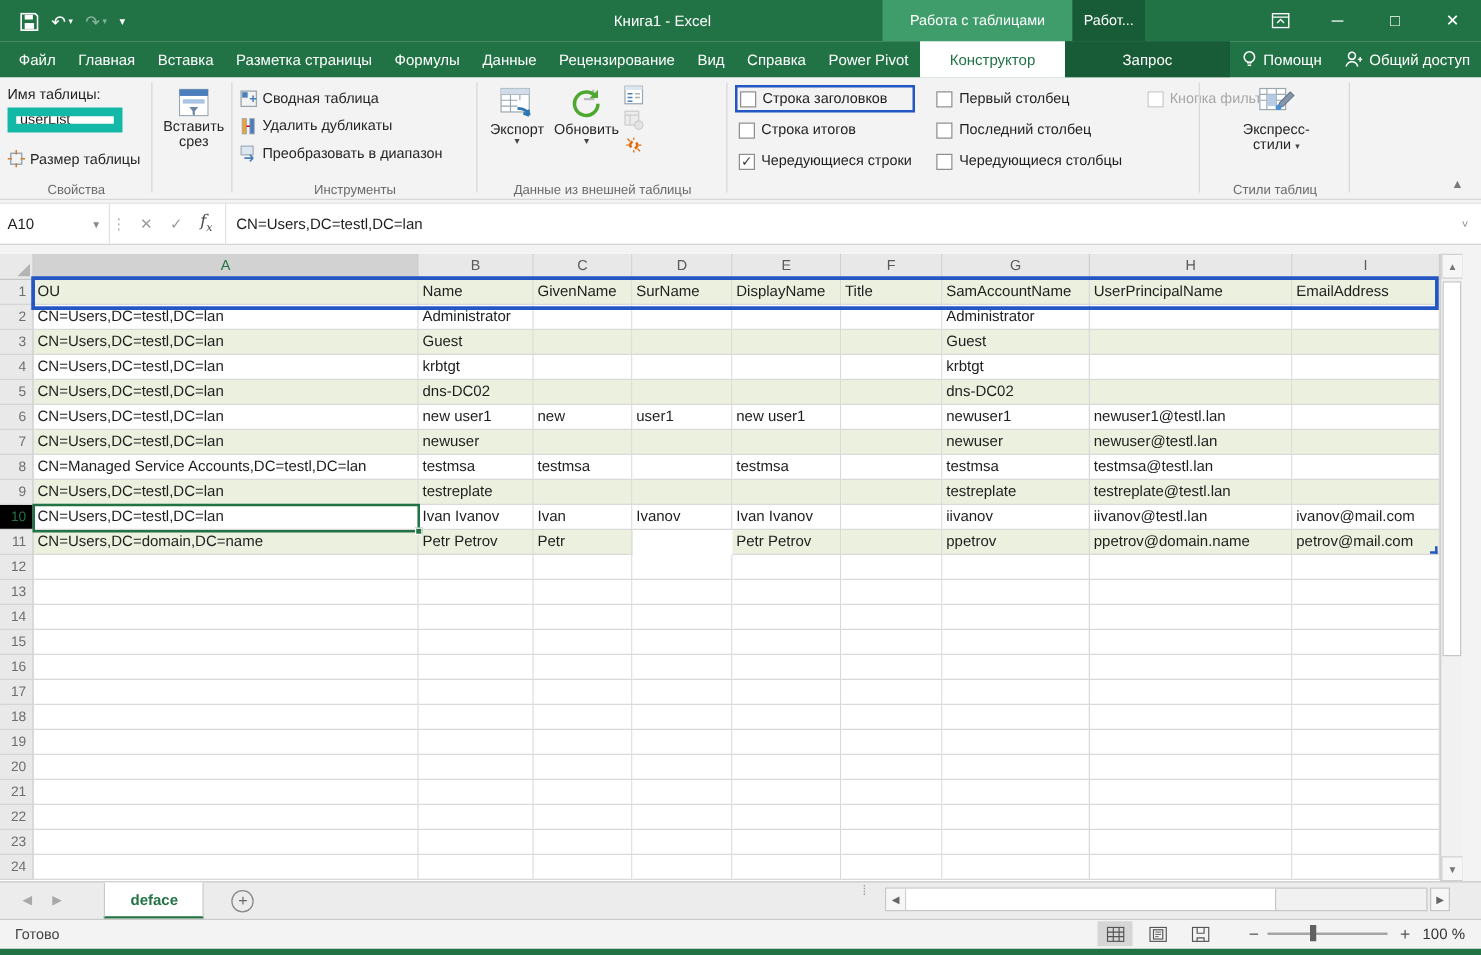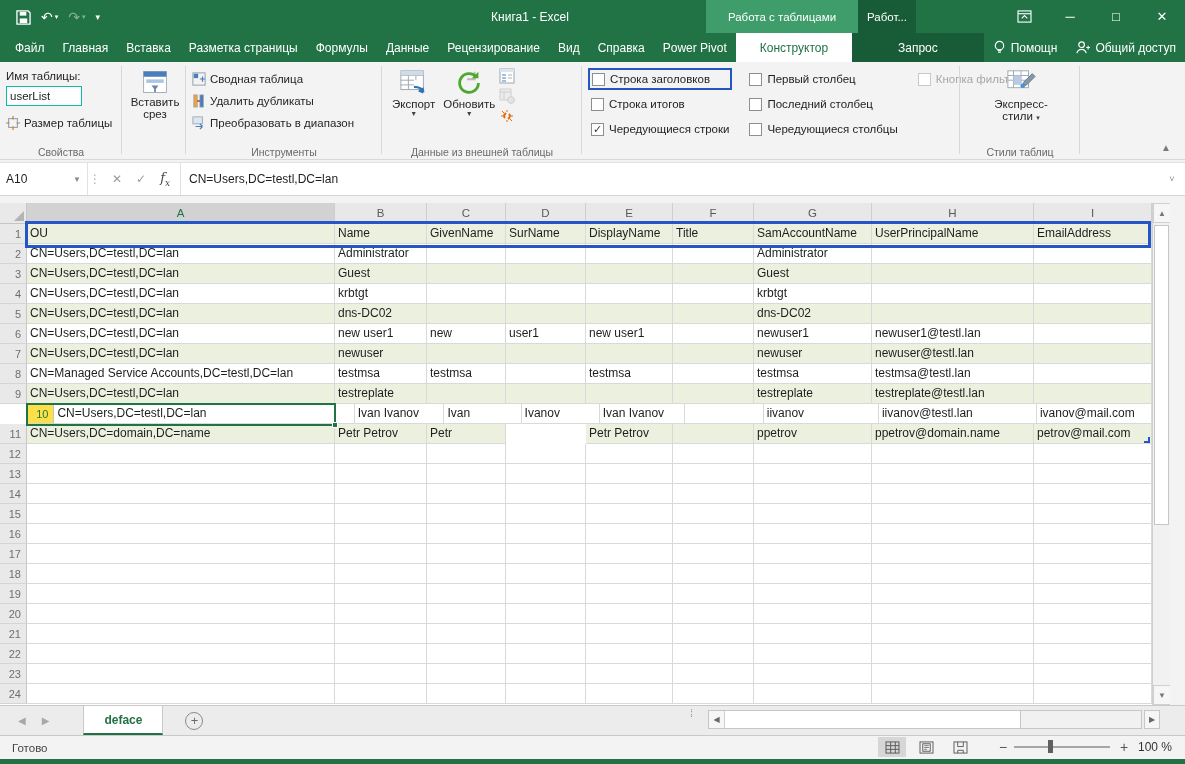--- a/index.html
+++ b/index.html
@@ -29,21 +29,21 @@
   .spacer { flex:1; }
   .tab .ticon { margin-right:5px; display:inline-flex; }
   
   .ribbon { position:absolute; left:0; top:62px; width:1185px; height:98px; background:#f3f3f3; border-bottom:1px solid #d8d8d8; display:flex; }
   .rgroup { position:relative; height:98px; padding:4px 4px 16px 6px; }
   .rgroup:after { content:""; position:absolute; right:0; top:4px; bottom:6px; width:1px; background:#d8d8d8; }
   .glabel { position:absolute; left:0; right:0; bottom:2px; text-align:center; font-size:10.5px; color:#6a6a6a; white-space:nowrap; }
   .rowbtn { display:flex; align-items:center; gap:4px; height:22px; font-size:11.5px; color:#262626; white-space:nowrap; }
   .bigbtn { display:flex; flex-direction:column; align-items:center; justify-content:flex-start; font-size:11.5px; color:#262626; text-align:center; padding:2px 4px; }
   .bigbtn .drop { font-size:7px; color:#444; }
-  .nameinput { width:76px; height:20px; border:1px solid #14b8a6; background:#fff; font-size:11.5px; padding:0 3px; color:#1e1e1e; font-family:inherit; }
+  .nameinput { width:92px; height:20px; border:7px solid #14b8a6; background:#fff; font-size:11.5px; padding:0 3px; color:#1e1e1e; font-family:inherit; }
   .chkrow { display:flex; align-items:center; gap:5px; height:22px; font-size:11.5px; white-space:nowrap; padding:0 3px; }
   .chkrow.hl { border:2px solid #2456c4; padding:0 6px 0 2px; }
   .chkrow.disabled { color:#a6a6a6; }
   .box { width:13px; height:13px; border:1px solid #8f8f8f; background:#fff; display:inline-flex; align-items:center; justify-content:center; font-size:11px; color:#3c3c3c; flex:0 0 13px; }
   .chkrow.disabled .box { border-color:#c9c9c9; }
   .collapse-chevron { position:absolute; right:14px; bottom:6px; color:#7a7a7a; font-size:10px; }
   
   .fbar { position:absolute; left:0; top:162px; width:1185px; height:34px; background:#fff; border-top:1px solid #e1e1e1; border-bottom:1px solid #d4d4d4; display:flex; align-items:stretch; }
   .namebox { width:88px; display:flex; align-items:center; justify-content:space-between; padding:0 6px; border-right:1px solid #e1e1e1; font-size:12px; }
   .namebox .drop { color:#8a8a8a; font-size:8px; }
@@ -55,21 +55,21 @@
   .fgap { position:absolute; left:0; top:196px; width:1185px; height:7px; background:#f3f3f3; }
   
   .grid { position:absolute; left:0; top:203px; width:1152px; height:502px; background:#fff; overflow:hidden; }
   .colhdr { display:flex; height:21px; }
   .corner { width:27px; height:21px; background:#e9e9e9; border-right:1px solid #c6c6c6; border-bottom:1px solid #c6c6c6; position:relative; }
   .corner:after { content:""; position:absolute; right:2px; bottom:2px; border-left:10px solid transparent; border-bottom:10px solid #b4b4b4; }
   .chcell { height:21px; background:#e8e8e8; border-right:1px solid #cfcfcf; border-bottom:1px solid #c6c6c6; display:flex; align-items:center; justify-content:center; font-size:11.5px; color:#5a5a5a; }
   .chcell.sel { background:#d2d2d2; color:#217346; }
   .grow { display:flex; height:20px; }
   .rn { width:27px; background:#e9e9e9; border-right:1px solid #c6c6c6; border-bottom:1px solid #d5d5d5; display:flex; align-items:center; justify-content:flex-end; padding-right:5px; font-size:11px; color:#6e6e6e; }
-  .rn.sel { background:#fde047; color:#217346;margin-left:28px; }
+  .rn.sel { background:#000000; color:#217346; }
   .cell { height:20px; border-right:1px solid #d9d9d9; border-bottom:1px solid #d9d9d9; padding:0 3px; font-size:12px; line-height:19px; white-space:nowrap; overflow:hidden; background:#fff; }
   .cell.band { background:#ebf1de; }
   .overlay { position:absolute; left:0; top:0; width:1152px; height:502px; pointer-events:none; }
   .annot-row { position:absolute; border:3px solid #2456c4; }
   .active-cell { position:absolute; border:2px solid #217346; background:transparent; }
   .fill-handle { position:absolute; width:6px; height:6px; background:#217346; border:1px solid #fff; }
   .tbl-corner { position:absolute; width:6px; height:6px; border-right:2px solid #2456c4; border-bottom:2px solid #2456c4; }
   
   .vscroll { position:absolute; left:1152px; top:203px; width:18px; height:502px; background:#f1f1f1; border-left:1px solid #d0d0d0; }
   .vscroll .arr { width:18px; height:20px; display:flex; align-items:center; justify-content:center; color:#777; font-size:8px; border:1px solid #d0d0d0; background:#f6f6f6; }
@@ -192,21 +192,21 @@
       </span>
       <span>Общий доступ</span>
     </div>
   </div>
 
 <div class="ribbon">
 
   <div class="rgroup" style="width:122px;">
     <div style="font-size:11.5px; height:20px; display:flex; align-items:center;">Имя таблицы:</div>
     <input class="nameinput" value="userList" style="">
-    <div class="rowbtn" style="margin-top:6px;">
+    <div class="rowbtn" style="margin-top:6px;align-items:flex-end;">
       <span>
         <svg width="14" height="14" viewBox="0 0 16 16">
             <rect x="3" y="3" width="10" height="10" fill="none" stroke="#8aa0b4" stroke-width="1.2"></rect>
             <path d="M8 0v4M8 12v4M0 8h4M12 8h4" stroke="#d07c28" stroke-width="1.4"></path>
           </svg>
       </span>
       <span>Размер таблицы</span>
     </div>
     <div class="glabel">Свойства</div>
   </div>

